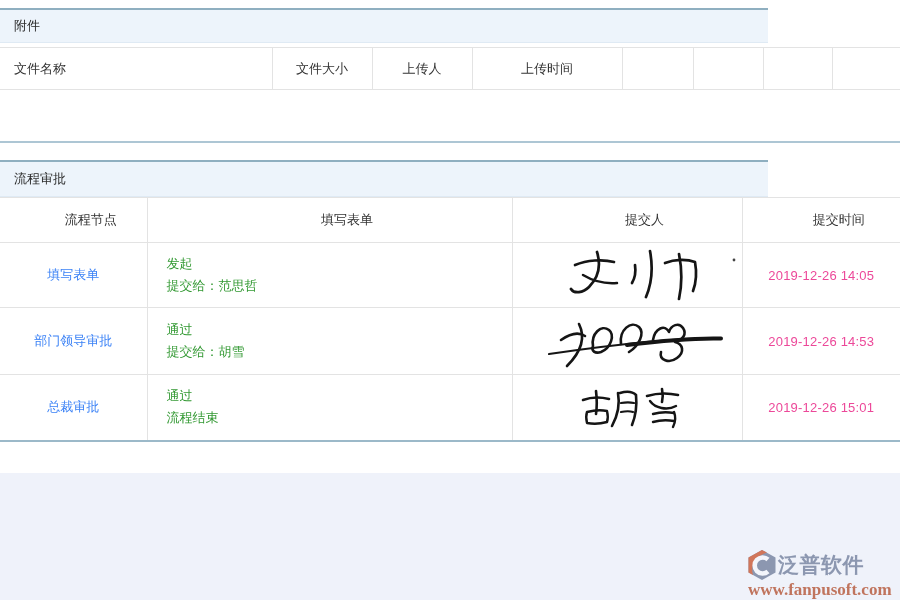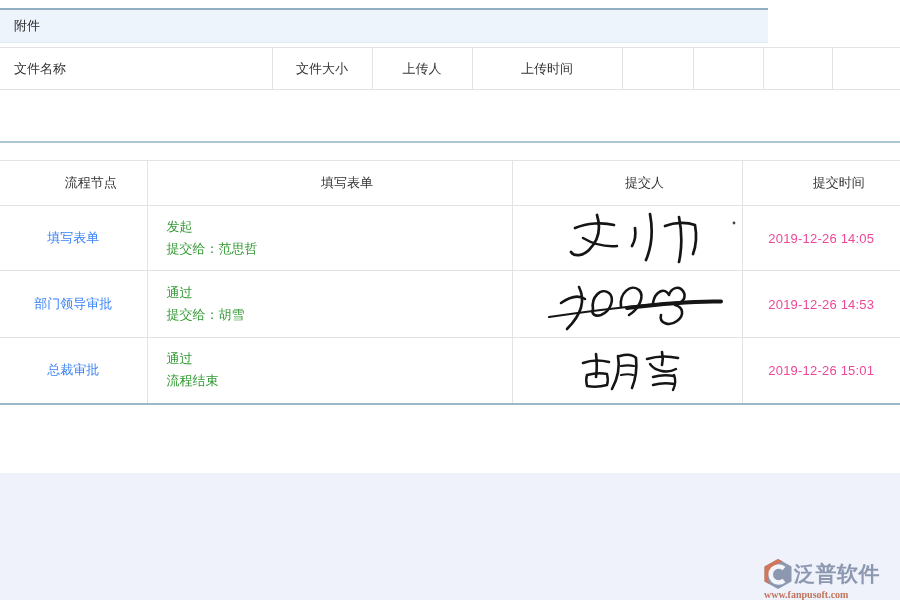--- a/index.html
+++ b/index.html
@@ -59,29 +59,29 @@
   td.time-cell { color: #ec4899; letter-spacing: 0.2px; margin-top: 36px; }
 
   
   .footer {
     position: absolute; left: 0; bottom: 0;
     width: 900px; height: 135px;
     background: #eff2fa;
   }
   .white-gap { width: 900px; height: 22px; background: #fff; }
 
-  .brand-block { position: absolute; right: 6px; bottom: 8px; width: 130px; }
+  .brand-block { position: absolute; right: 22px; bottom: 8px; width: 130px; }
   .brand-row { display: flex; align-items: center; }
   .brand-name {
     font-size: 21px; font-weight: bold; color: #8c97b0;
     letter-spacing: 0.5px; margin-left: 2px; white-space: nowrap;
   }
   .brand-url {
     font-family: "Liberation Serif", serif;
-    font-size: 10px; font-weight: bold; color: #c0745d;
+    font-size: 17px; font-weight: bold; color: #c0745d;
     margin-top: 0px; white-space: nowrap;
   }
 </style>
 </head>
 <body>
 
 <div class="page">
 
   <div class="section-bar bar-attach">
     <span>附件</span>
@@ -106,20 +106,23 @@
       <th>上传时间</th>
       <th></th>
       <th></th>
       <th></th>
       <th></th>
     </tr>
   </tbody>
     </table>
   <div class="attach-empty-body"></div>
 
+  <div class="section-bar bar-flow">
+    <span>流程审批</span>
+  </div>
 
   <table class="flow-table">
     <colgroup>
       <col style="width:147px">
         <col style="width:365px">
         <col style="width:230px">
         <col style="width:158px">
     </colgroup>
     <tbody>
         <tr>

